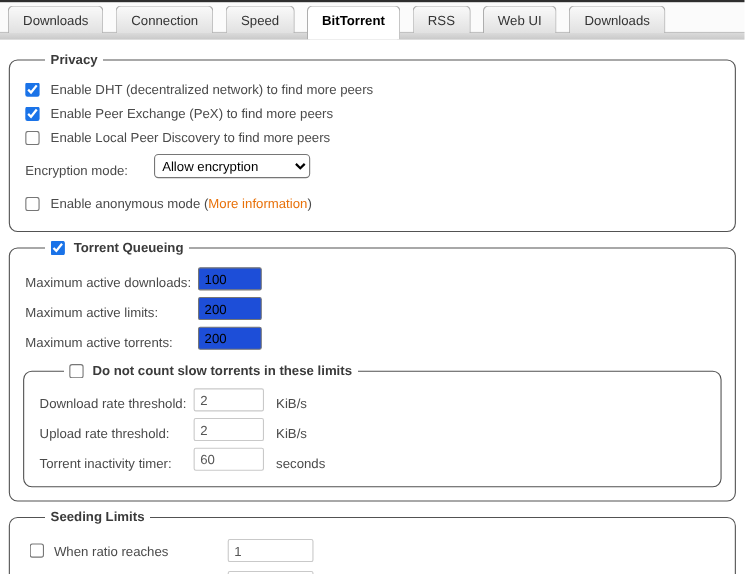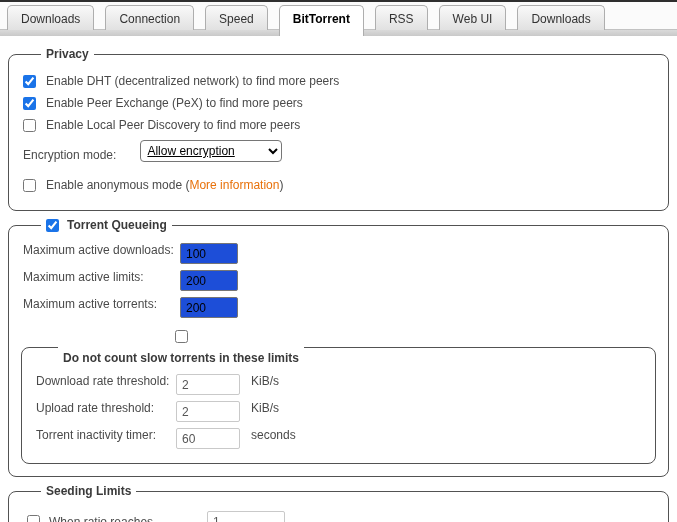--- a/index.html
+++ b/index.html
@@ -87,26 +87,26 @@
   select {
     font-family: "Liberation Sans", sans-serif;
     font-size: 12px;
     height: 22px;
     border: 1px solid #767676;
     border-radius: 4px;
     background: #ffffff;
     color: #000000;
     padding: 0 2px;
   }
-  .enc-select { width: 142px; text-decoration: underline; }
+  .enc-select { width: 142px; }
   .link { color: #e8710a; cursor: pointer; text-decoration: none; }
 
   
   .field-row {
-    display: flex; align-items: flex-start;
+    display: flex; align-items: flex-end;
     margin: 6px 0 5px 2px;
     color: #4a4a4a;
   }
   .field-row .lbl { width: 157px; flex: 0 0 auto; }
   input[type="text"] {
     font-family: "Liberation Sans", sans-serif;
     font-size: 12px;
     height: 21px;
     border: 1px solid #767676;
     border-radius: 2px;
@@ -124,21 +124,21 @@
     border-color: #d2d2d2;
     color: #9a9a9a;
     background: #ffffff;
     opacity: 1;
   }
 
   fieldset.slow {
     margin: 12px 0 2px 0;
     padding: 3px 12px 9px 12px;
   }
-  fieldset.slow legend { margin-left: 24px; flex-direction: column; }
+  fieldset.slow legend { margin-left: 24px; }
   .slow .lbl { width: 140px; }
   .slow .num { width: 64px; }
   .unit { margin-left: 11px; color: #4a4a4a; }
 
   
   .seed-row {
     display: flex; align-items: center;
     margin: 8px 0 8px 6px;
     color: #4a4a4a;
   }

